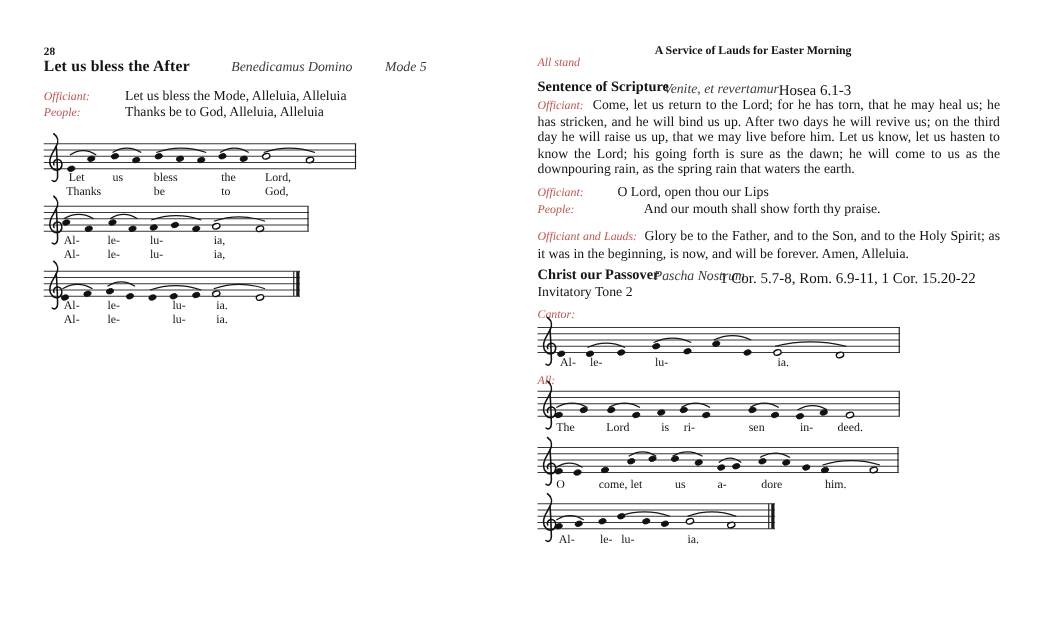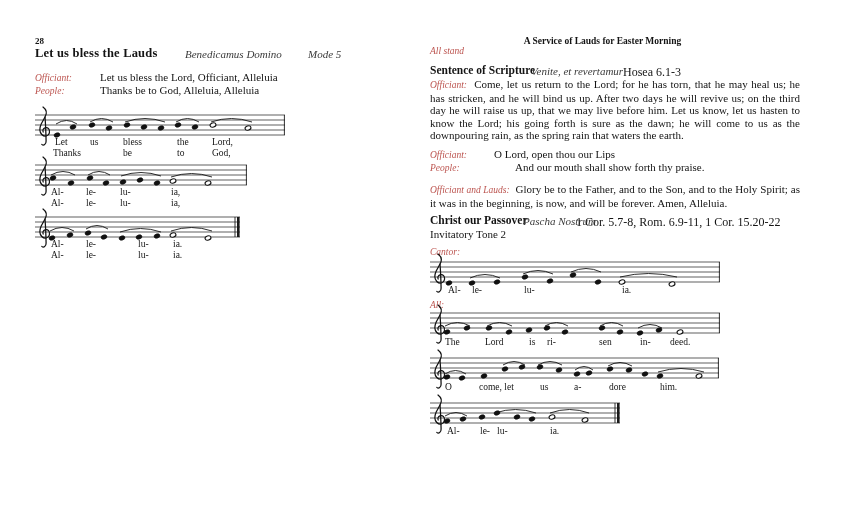--- a/index.html
+++ b/index.html
@@ -25,26 +25,26 @@
   .para .rubric{font-size:9.5px;}
   .staffbox{position:absolute;text-decoration:underline;}
   svg text{font-family:"Liberation Serif", serif;font-size:9.5px;fill:#141414;}
 </style>
 </head>
 <body>
 
 <div>
   <span class="abs pgnum" style="left:35px;top:36px;">28</span>
 
-  <span class="abs hymn-title" style="left:35px;top:46px;">Let us bless the Lauds</span>
+  <span class="abs hymn-title" style="left:35px;top:46px;">Let us bless the After</span>
   <span class="abs latin" style="left:185px;top:48px;">Benedicamus Domino</span>
   <span class="abs latin" style="left:308px;top:48px;">Mode 5</span>
 
   <span class="abs rubric" style="left:35px;top:73px;">Officiant:</span>
-  <span class="abs vtext" style="left:100px;top:71px;">Let us bless the Lord, Officiant, Alleluia</span>
+  <span class="abs vtext" style="left:100px;top:71px;">Let us bless the Mode, Alleluia, Alleluia</span>
 
   <span class="abs rubric" style="left:35px;top:86px;">People:</span>
   <span class="abs vtext" style="left:100px;top:84px;">Thanks be to God, Alleluia, Alleluia</span>
 </div>
 
 <div>
   <div class="abs header" style="left:430px;top:36px;width:345px;font-family:Liberation Serif, serif;">A Service of Lauds for Easter Morning</div>
 
   <span class="abs rubric" style="left:430px;top:46px;">All stand</span>
 

